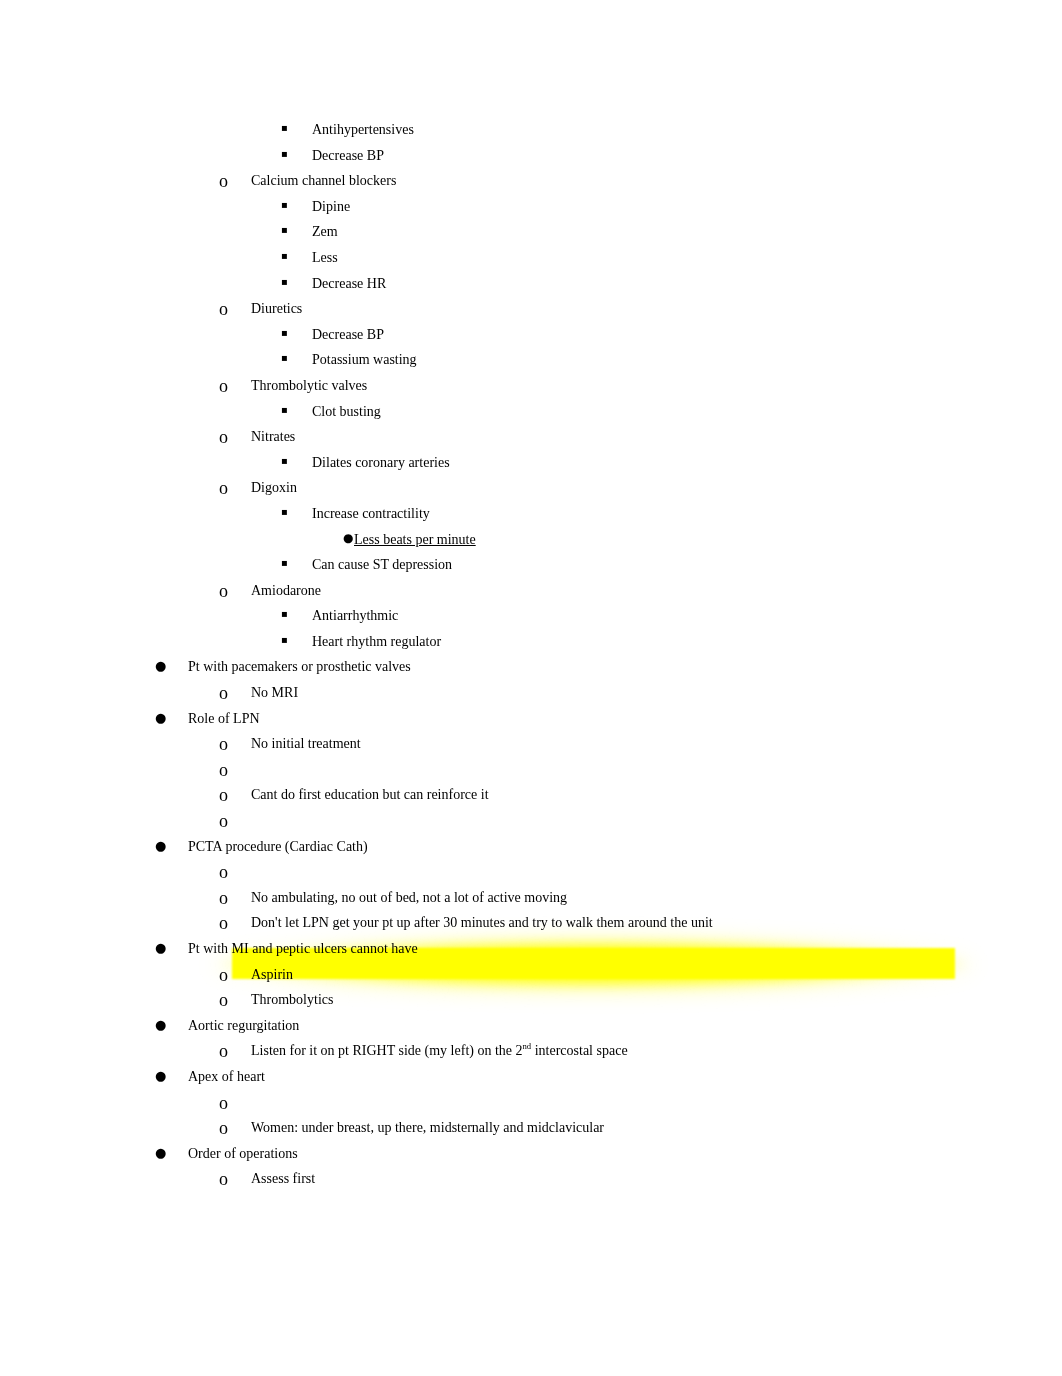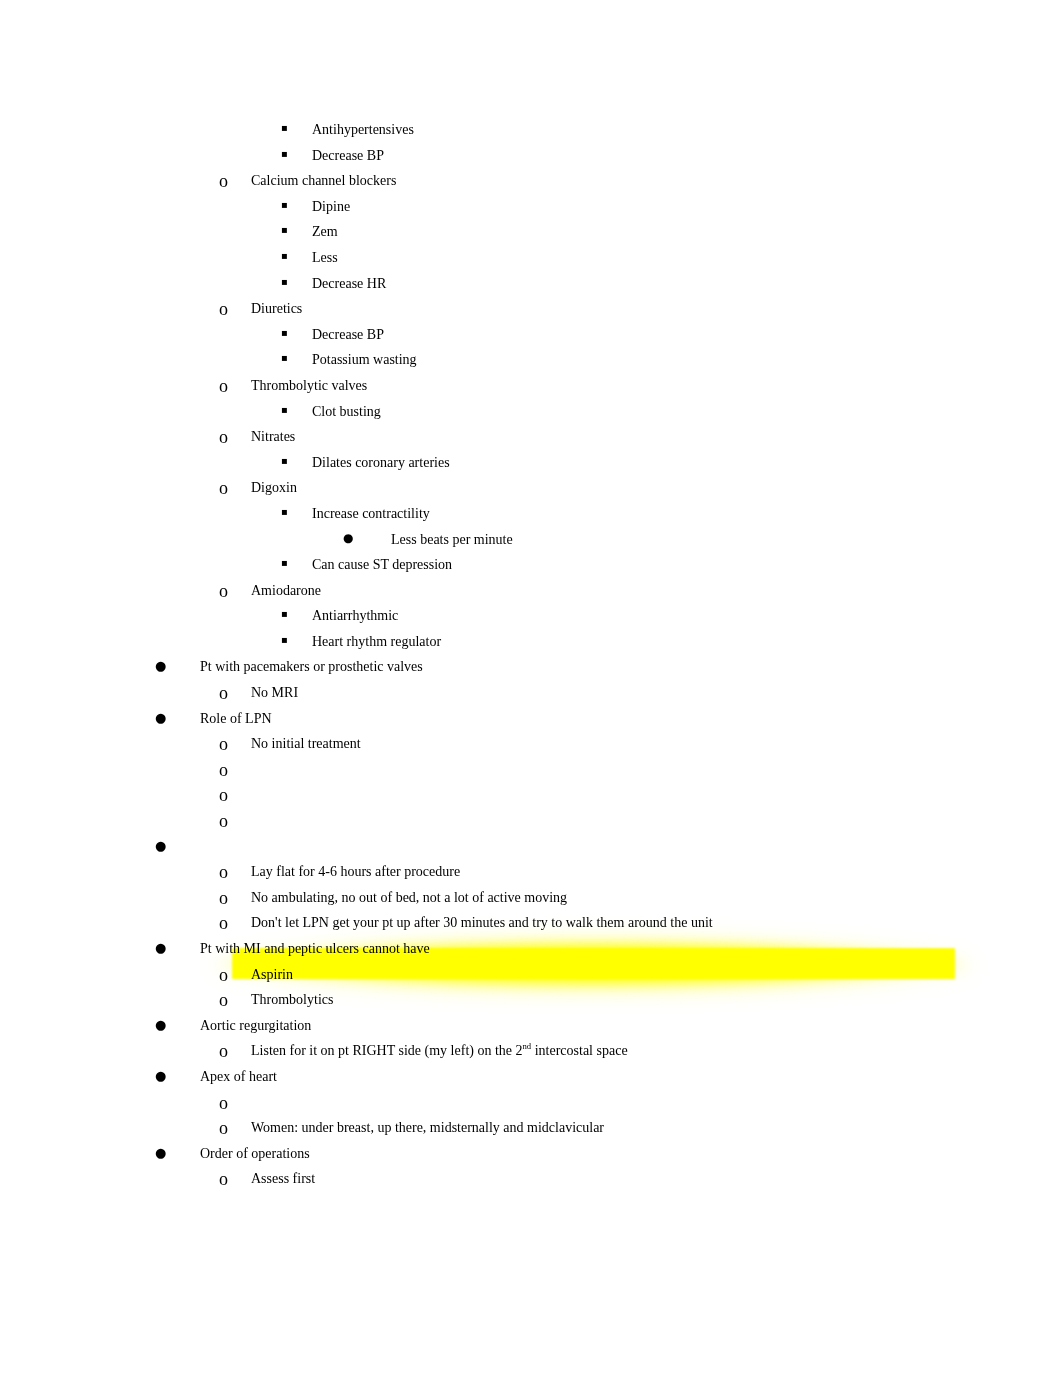--- a/index.html
+++ b/index.html
@@ -56,21 +56,21 @@
     font-size: 14px;
   }
 
   
   .lvl1 > .marker {
     left: 155px;
     font-family: "DejaVu Sans", sans-serif;
     font-size: 13px;
     line-height: 23px;
   }
-  .lvl1 > .txt { left: 200px; }
+  .lvl1 > .txt { left: 188px; }
 
   
   .lvl2 > .marker {
     left: 219px;
     font-family: "Liberation Serif", serif;
     font-size: 18px;
     line-height: 27px;
   }
   .lvl2 > .txt { left: 251px; }
 
@@ -83,21 +83,21 @@
   }
   .lvl3 > .txt { left: 312px; }
 
   
   .lvl4 > .marker {
     left: 343px;
     font-family: "DejaVu Sans", sans-serif;
     font-size: 12px;
     line-height: 23px;
   }
-  .lvl4 > .txt { left: 391px; }
+  .lvl4 > .txt { left: 354px; text-decoration: underline; }
 
   sup {
     font-size: 0.62em;
     vertical-align: super;
     line-height: 0;
   }
 
   
   .hl-layer {
     position: absolute;
@@ -251,30 +251,31 @@
       </div>
       <div class="line lvl2">
         <span class="marker">o</span>
         <span class="txt">No initial treatment</span>
       </div>
       <div class="line lvl2">
         <span class="marker">o</span>
       </div>
       <div class="line lvl2">
         <span class="marker">o</span>
-      </div>
-      <div class="line lvl2">
-        <span class="marker">o</span>
-      </div>
-      <div class="line lvl1">
-        <span class="marker">●</span>
-      </div>
-      <div class="line lvl2">
-        <span class="marker">o</span>
-        <span class="txt">Lay flat for 4-6 hours after procedure</span>
+        <span class="txt">Cant do first education but can reinforce it</span>
+      </div>
+      <div class="line lvl2">
+        <span class="marker">o</span>
+      </div>
+      <div class="line lvl1">
+        <span class="marker">●</span>
+        <span class="txt">PCTA procedure (Cardiac Cath)</span>
+      </div>
+      <div class="line lvl2">
+        <span class="marker">o</span>
       </div>
       <div class="line lvl2">
         <span class="marker">o</span>
         <span class="txt">No ambulating, no out of bed, not a lot of active moving</span>
       </div>
       <div class="line lvl2 is-highlighted">
         <span class="marker">o</span>
         <span class="txt">Don't let LPN get your pt up after 30 minutes and try to walk them around the unit</span>
       </div>
       <div class="line lvl1">

